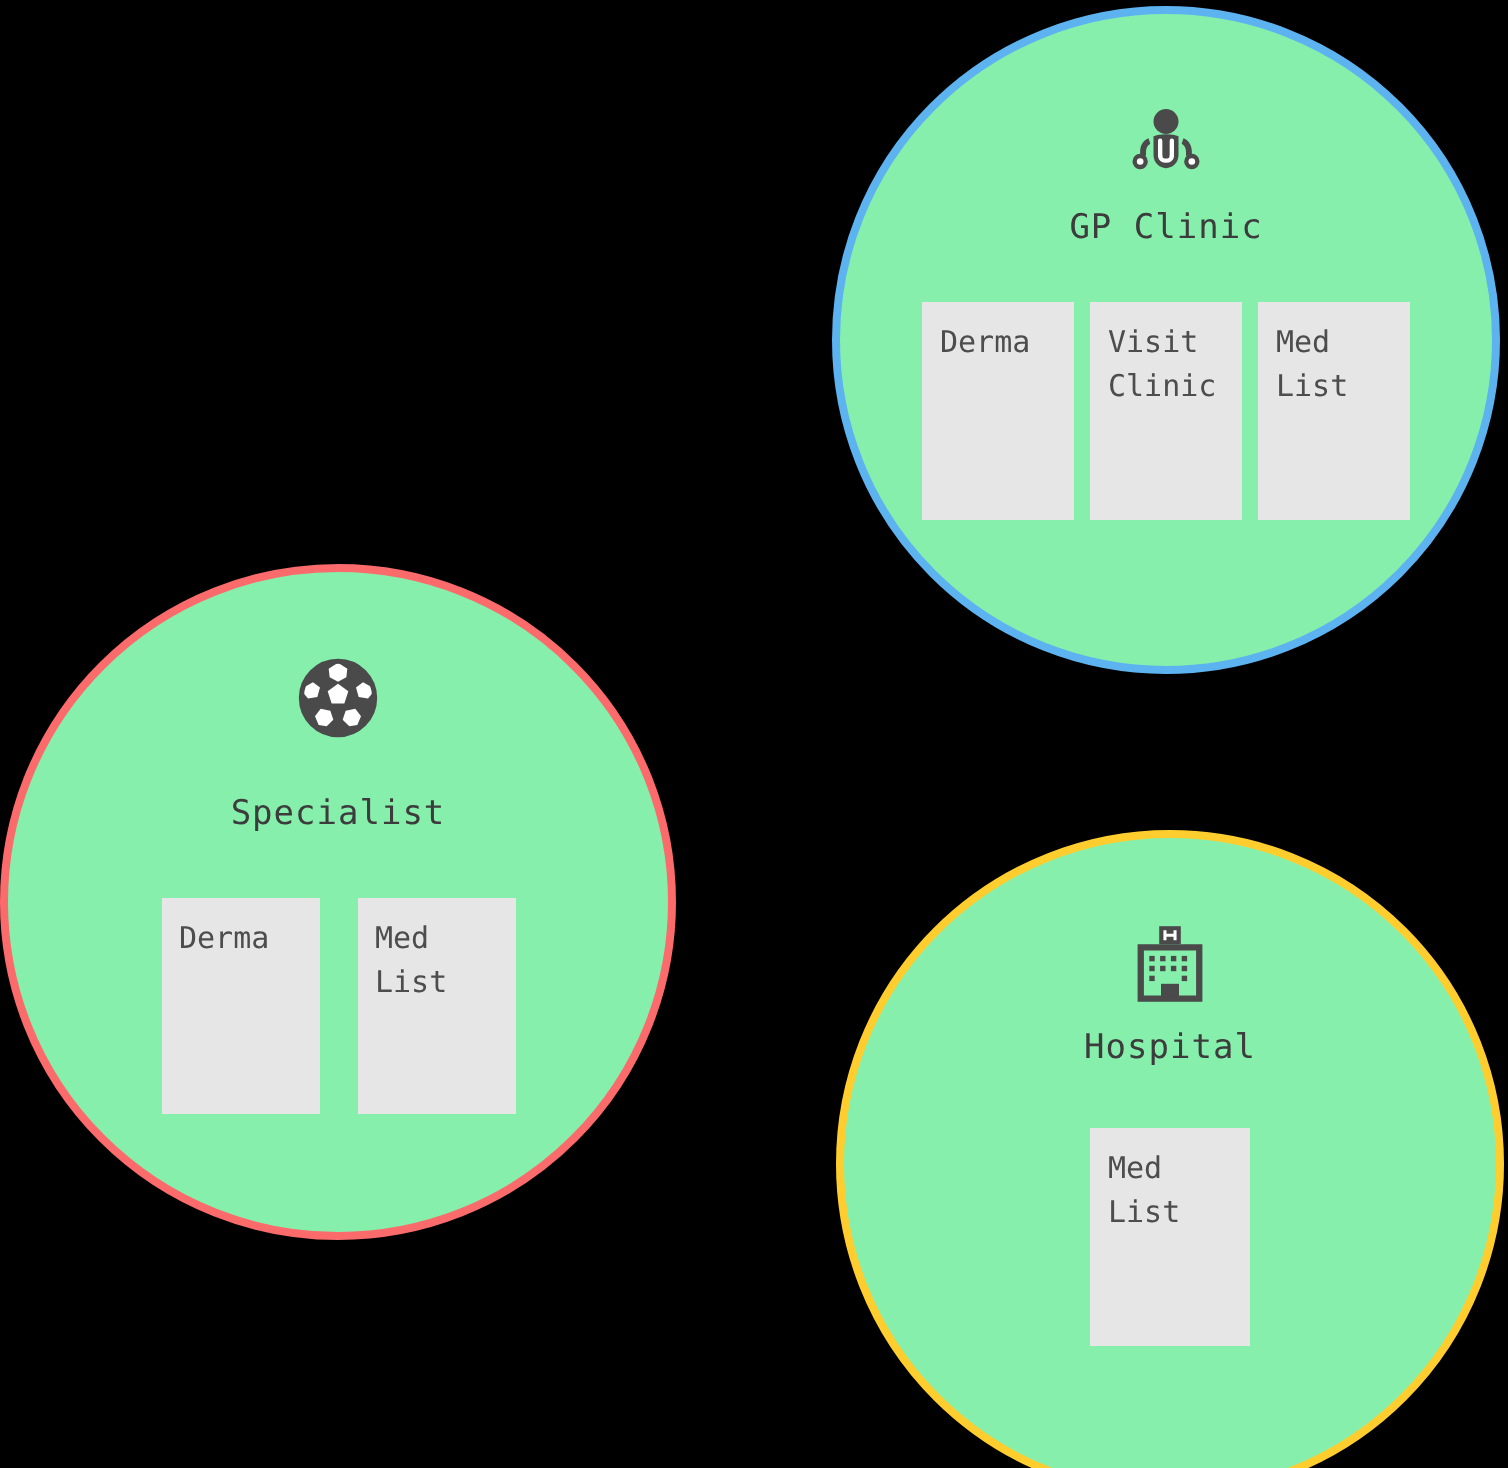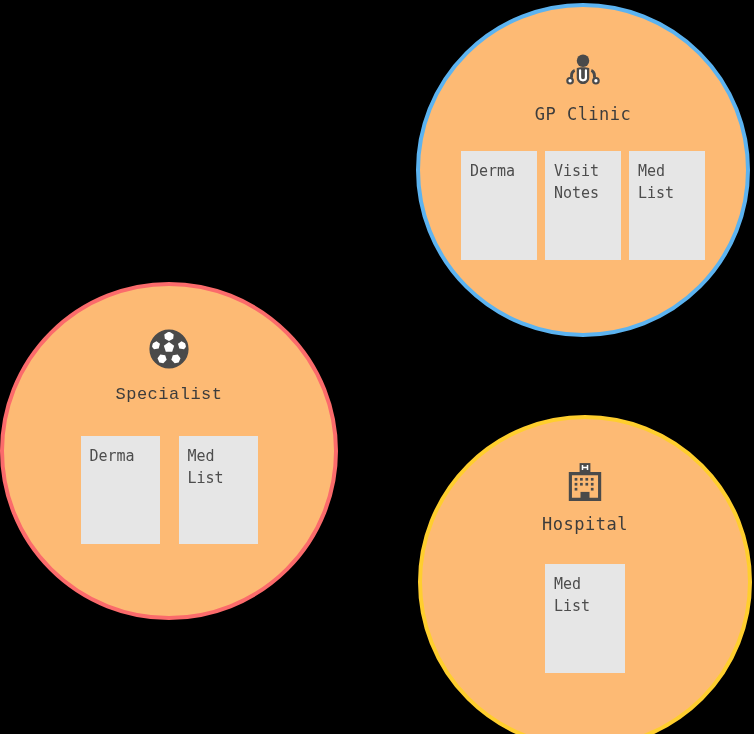--- a/index.html
+++ b/index.html
@@ -20,21 +20,21 @@
     left: 0;
     top: 0;
     width: 754px;
     height: 734px;
     background: #000000;
   }
 
   .node {
     position: absolute;
     border-radius: 50%;
-    background: #fdba74;
+    background: #86efac;
     box-sizing: border-box;
     border-style: solid;
   }
 
   
   #node-specialist {
     left: 0px;
     top: 282px;
     width: 338px;
     height: 338px;
@@ -106,21 +106,21 @@
     font-size: 15px;
     line-height: 22px;
     color: #4d4d4d;
     white-space: pre-line;
     display: block;
     text-align: left;
   }
 
   
   #node-specialist .node-inner      { padding-top: 43px; }
-  #node-specialist .node-title      { margin-top: 16px; font-family: Liberation Mono, monospace; }
+  #node-specialist .node-title      { margin-top: 28px; }
   #node-specialist .card-row        { margin-top: 32px; gap: 19px; }
   #node-specialist .card            { width: 79px; height: 108px; }
 
   
   #node-gp-clinic .node-inner       { padding-top: 45px; }
   #node-gp-clinic .node-title       { margin-top: 12px; }
   #node-gp-clinic .card-row         { margin-top: 27px; gap: 8px; }
   #node-gp-clinic .card             { width: 76px; height: 109px; }
 
   
@@ -188,21 +188,21 @@
       </span>
 
       <span class="node-title">GP Clinic</span>
 
       <div class="card-row">
         <div class="card">
           <span class="card-label">Derma</span>
         </div>
         <div class="card">
           <span class="card-label">Visit
-Notes</span>
+Clinic</span>
         </div>
         <div class="card">
           <span class="card-label">Med
 List</span>
         </div>
       </div>
 
     </div>
   </div>
 

